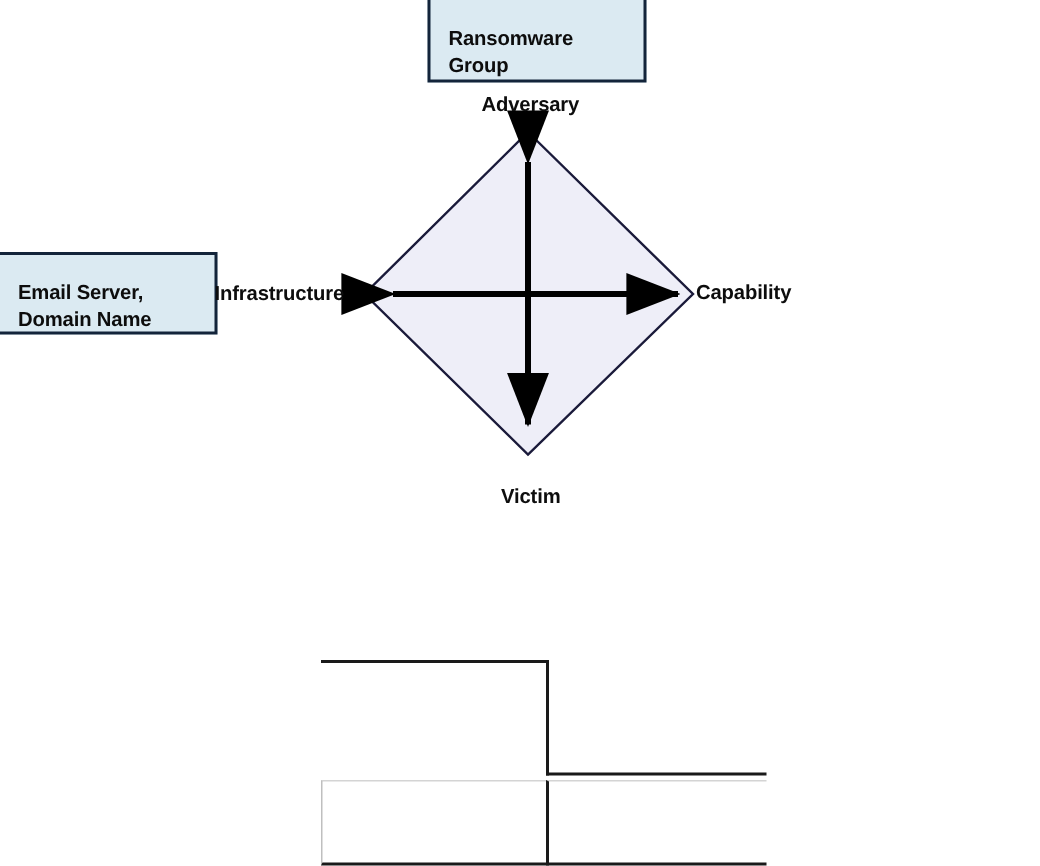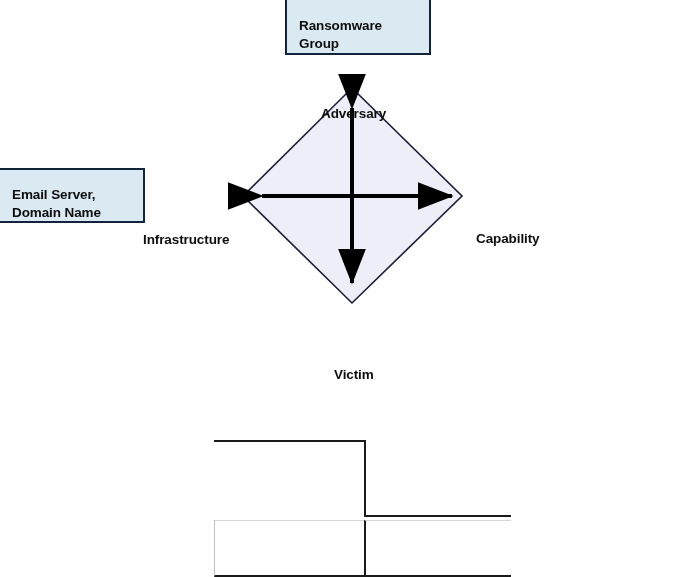--- a/index.html
+++ b/index.html
@@ -53,25 +53,24 @@
     left: 294px; top: 341px; width: 145px; height: 56px;
   }
   
   .vertex-label {
     position: absolute;
     font-size: 13.5px;
     font-weight: bold;
     letter-spacing: -0.1px;
     color: #0d0d0d;
     white-space: nowrap;
-    margin-top: 44px;
   }
   #label-adversary { left: 321px; top: 62px; }
   #label-infrastructure { left: 143px; top: 188px; }
-  #label-capability { left: 476px; top: 187px; }
+  #label-capability { left: 464px; top: 187px; }
   #label-victim { left: 334px; top: 323px; }
   
   #diagram-svg {
     position: absolute;
     left: 0; top: 0;
     width: 693px;
     height: 577px;
     pointer-events: none;
   }
   

